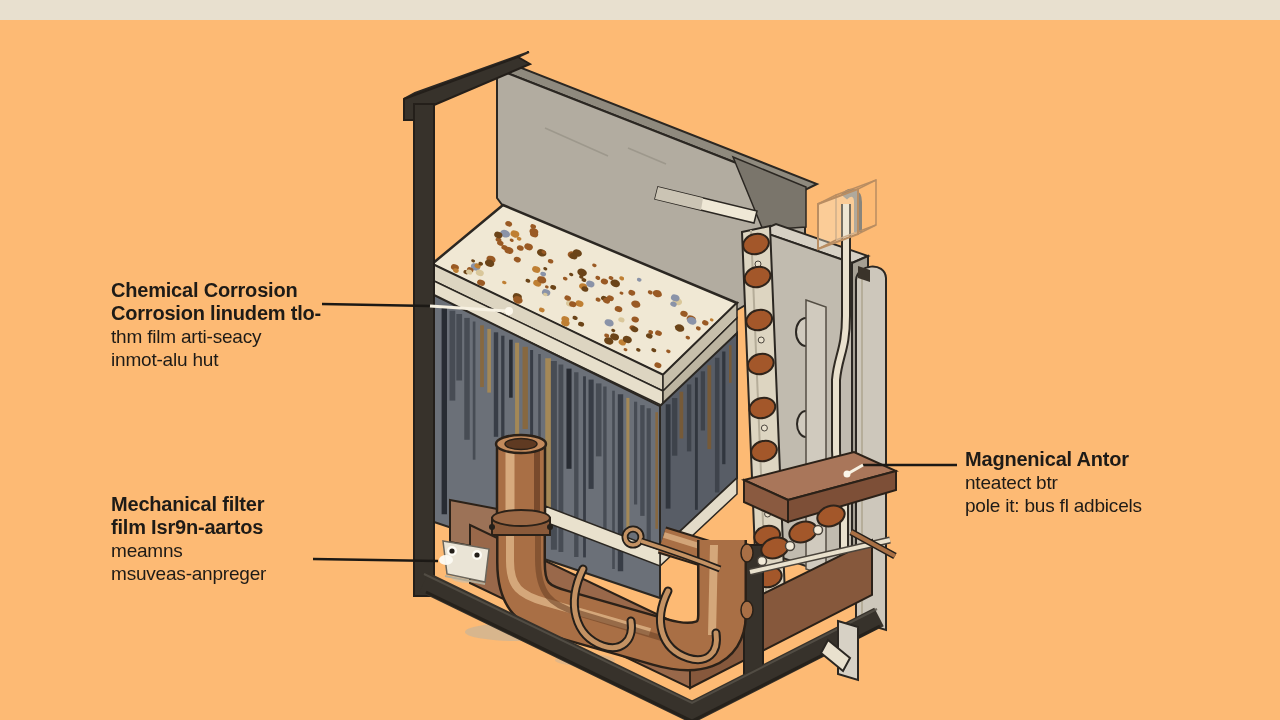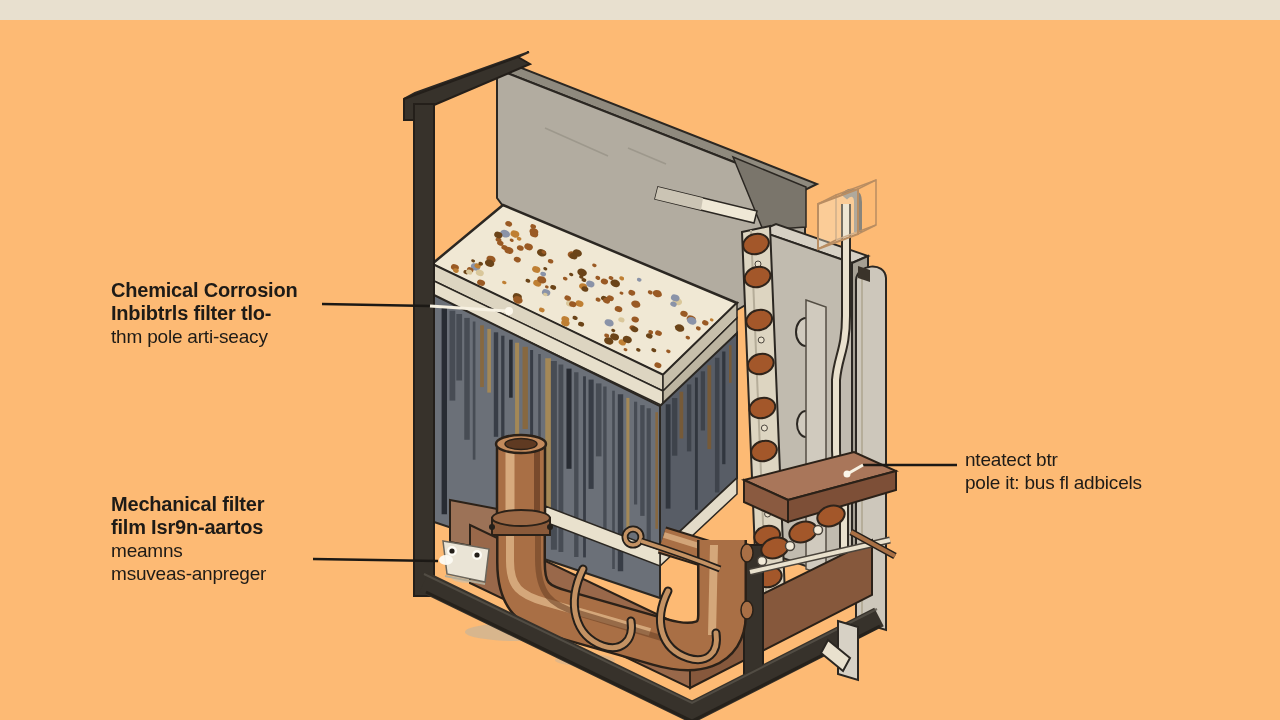--- a/index.html
+++ b/index.html
@@ -343,29 +343,31 @@
     <path d="M313,539 L438,541" stroke="#1c1915" stroke-width="2.5"></path>
     <ellipse cx="446" cy="540" rx="7" ry="5" fill="#fdfbf4" opacity="0.95"></ellipse>
     <path d="M863,445 L957,445" stroke="#1c1915" stroke-width="2.5"></path>
     <path d="M849,453 L863,445" stroke="#f7f1e2" stroke-width="3"></path>
     <circle cx="847" cy="454" r="3.5" fill="#fbf6ea"></circle>
   </g>
 </svg>
 
 <div class="label" style="left:111px;top:259px;">
   <span class="ln b">Chemical Corrosion</span>
-  <span class="ln b">Inbibtrls filter tlo-</span>
-  <span class="ln">thm pole arti-seacy</span>
+  <span class="ln b">Corrosion linudem tlo-</span>
+  <span class="ln">thm film arti-seacy</span>
+  <span class="ln">inmot-alu hut</span>
 </div>
 
 <div class="label" style="left:111px;top:473px;">
   <span class="ln b">Mechanical filter</span>
   <span class="ln b">film Isr9n-aartos</span>
   <span class="ln">meamns</span>
   <span class="ln">msuveas-anpreger</span>
 </div>
 
 <div class="label" style="left:965px;top:428px;">
+  <span class="ln b">Magnenical Antor</span>
   <span class="ln">nteatect btr</span>
   <span class="ln">pole it: bus fl adbicels</span>
 </div>
 
 </div>
 
 </body></html>

